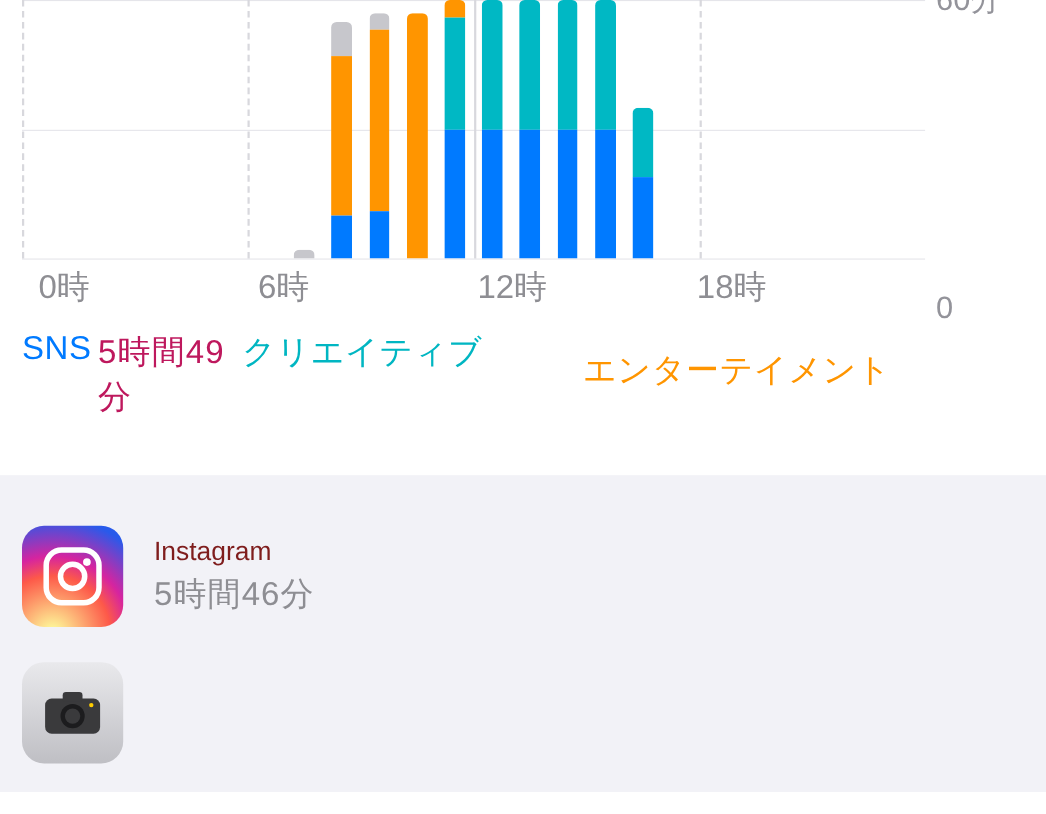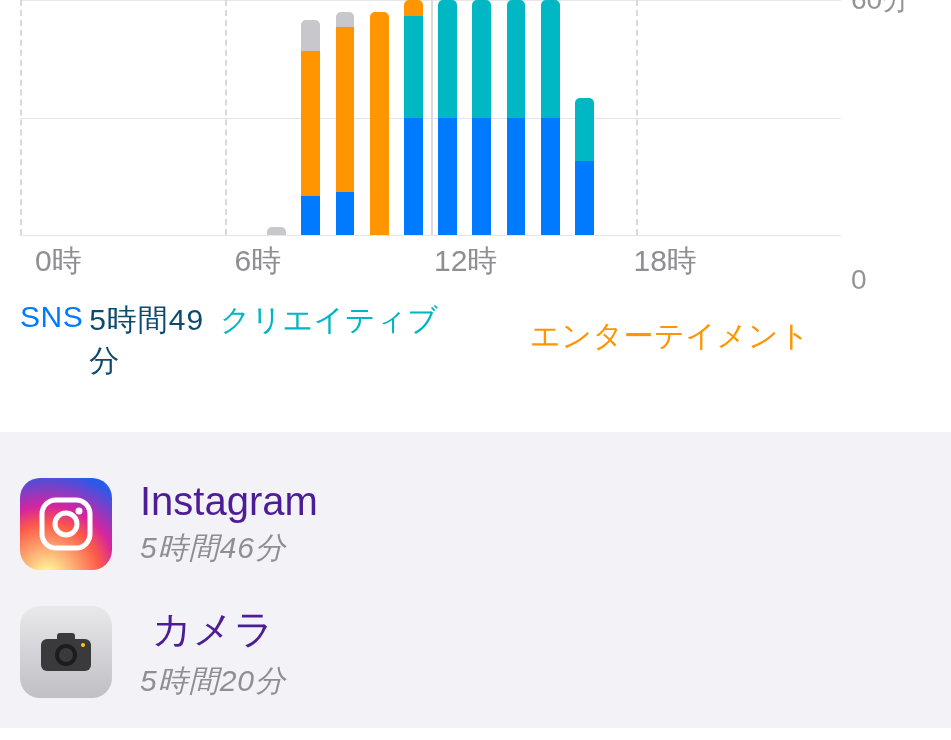--- a/index.html
+++ b/index.html
@@ -17,34 +17,34 @@
   .bar { position: absolute; bottom: 0; border-radius: 5px 5px 0 0; overflow: hidden; display: flex; flex-direction: column-reverse; }
   .seg { width: 100%; }
   .seg.sns { background: #007aff; }
   .seg.creative { background: #00b8c4; }
   .seg.ent { background: #ff9500; }
   .seg.other { background: #c7c7cc; }
 
   .categories { display: flex; gap: 0; padding: 20px 20px 30px 20px; flex-wrap: nowrap; }
   .cat { display: flex; gap: 6px; }
   .cat-name { font-size: 30px; font-weight: 400; letter-spacing: 0.5px; }
-  .cat-time { font-size: 30px; color: #0c4a6e; letter-spacing: 1px; }
+  .cat-time { font-size: 30px; color: #be185d; letter-spacing: 1px; }
   .cat.sns .cat-name { color: #007aff; }
   .cat.creative .cat-name { color: #00b6c2; text-align: right; }
   .cat.ent .cat-name { color: #ff9500; margin-top: 16px; }
   .cat:nth-child(1){ flex: 0 0 200px;}
   .cat:nth-child(2){ flex: 0 0 310px;}
   .cat:nth-child(3){ flex: 1 1 auto;}
 
   .app-list { background: #f2f2f7; padding: 30px 20px 10px 20px; }
   .app-row { display: flex; align-items: center; gap: 28px; padding: 16px 0; }
   .app-icon { width: 92px; height: 92px; border-radius: 20px; flex:0 0 92px; display:flex; align-items:center; justify-content:center; }
   .app-text { display: flex; flex-direction: column; gap: 4px; }
-  .app-name { font-size: 40px; color: #4c1d95; text-align: center; }
-  .app-time { font-size: 30px; color: #8e8e93; letter-spacing: 1px; font-style: italic;}
+  .app-name { font-size: 24px; color: #7f1d1d; }
+  .app-time { font-size: 30px; color: #8e8e93; letter-spacing: 1px;}
 
   .insta-bg { background: radial-gradient(circle at 30% 107%, #fdf497 0%, #fdf497 5%, #fd5949 45%, #d6249f 60%, #285AEB 90%); }
   .camera-bg { background: linear-gradient(#e9e9ec,#bfbfc4); position:relative; }
 </style>
 </head>
 <body>
 
 <div class="top-panel">
 
   <div class="chart-wrap">
@@ -141,18 +141,14 @@
   <div class="app-row">
     <div class="app-icon camera-bg">
       <svg width="70" height="70" viewBox="0 0 70 70">
         <rect x="10" y="22" width="50" height="32" rx="6" fill="#3a3a3c"></rect>
         <rect x="26" y="16" width="18" height="9" rx="3" fill="#3a3a3c"></rect>
         <circle cx="35" cy="38" r="11" fill="#1c1c1e"></circle>
         <circle cx="35" cy="38" r="7" fill="#3a3a3c"></circle>
         <circle cx="52" cy="28" r="2" fill="#ffcc00"></circle>
       </svg>
     </div>
-    <div class="app-text">
-      <span class="app-name">カメラ</span>
-      <span class="app-time">5時間20分</span>
-    </div>
   </div>
 </div>
 
 </body></html>

